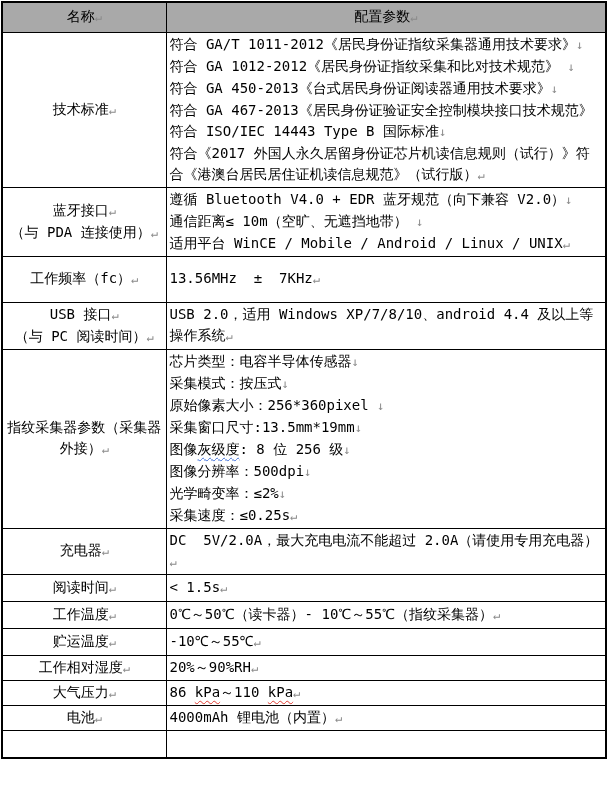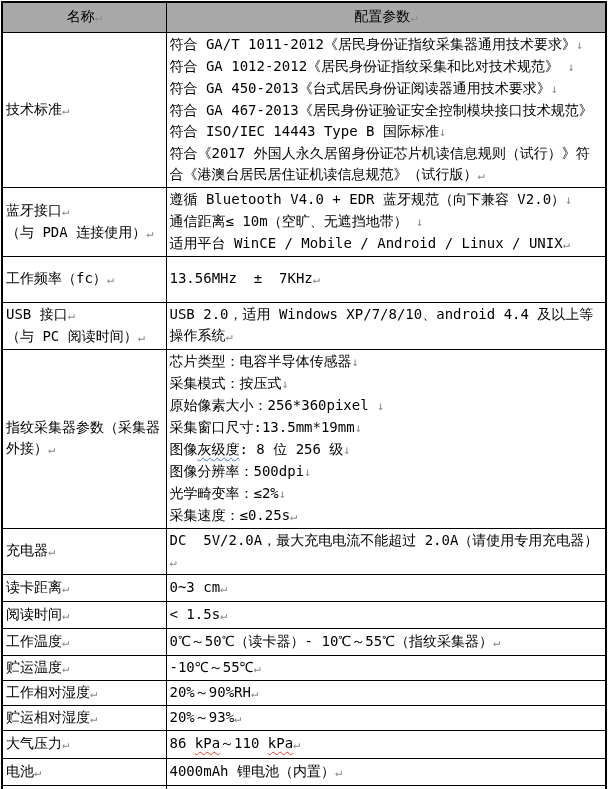--- a/index.html
+++ b/index.html
@@ -33,21 +33,21 @@
   }
   th.col-name  { width: 164px; }
   thead tr { height: 30px; }
   thead th {
     background: #a9a9a9;
     text-align: center;
     font-size: 15px;
     vertical-align: middle;
   }
   td.label-cell {
-    text-align: left;
+    text-align: center;
     vertical-align: middle;
   }
   td.value-cell {
     vertical-align: middle;
     padding-left: 4px;
   }
   .cell-line {
     white-space: pre-wrap;
     line-height: 21px;
     word-break: break-word;
@@ -158,28 +158,20 @@
         <tr>
     <td class="label-cell">
             <div class="cell-line"><span>充电器</span><span class="mark">↵</span></div>
           </td>
     <td class="value-cell">
             <div class="cell-line"><span>DC  5V/2.0A，最大充电电流不能超过 2.0A（请使用专用充电器）</span><span class="mark">↵</span></div>
           </td>
   </tr>
         <tr>
     <td class="label-cell">
-            <div class="cell-line"><span>读卡距离</span><span class="mark">↵</span></div>
-          </td>
-    <td class="value-cell">
-            <div class="cell-line"><span>0~3 cm</span><span class="mark">↵</span></div>
-          </td>
-  </tr>
-        <tr>
-    <td class="label-cell">
             <div class="cell-line"><span>阅读时间</span><span class="mark">↵</span></div>
           </td>
     <td class="value-cell">
             <div class="cell-line"><span>&lt; 1.5s</span><span class="mark">↵</span></div>
           </td>
   </tr>
         <tr>
     <td class="label-cell">
             <div class="cell-line"><span>工作温度</span><span class="mark">↵</span></div>
           </td>
@@ -194,28 +186,20 @@
     <td class="value-cell">
             <div class="cell-line"><span>-10℃～55℃</span><span class="mark">↵</span></div>
           </td>
   </tr>
         <tr>
     <td class="label-cell">
             <div class="cell-line"><span>工作相对湿度</span><span class="mark">↵</span></div>
           </td>
     <td class="value-cell">
             <div class="cell-line"><span>20%～90%RH</span><span class="mark">↵</span></div>
-          </td>
-  </tr>
-        <tr>
-    <td class="label-cell">
-            <div class="cell-line"><span>贮运相对湿度</span><span class="mark">↵</span></div>
-          </td>
-    <td class="value-cell">
-            <div class="cell-line"><span>20%～93%</span><span class="mark">↵</span></div>
           </td>
   </tr>
         <tr>
     <td class="label-cell">
             <div class="cell-line"><span>大气压力</span><span class="mark">↵</span></div>
           </td>
     <td class="value-cell">
             <div class="cell-line"><span>86 </span><span class="wavy-spell">kPa</span><span>～110 </span><span class="wavy-spell">kPa</span><span class="mark">↵</span></div>
           </td>
   </tr>

